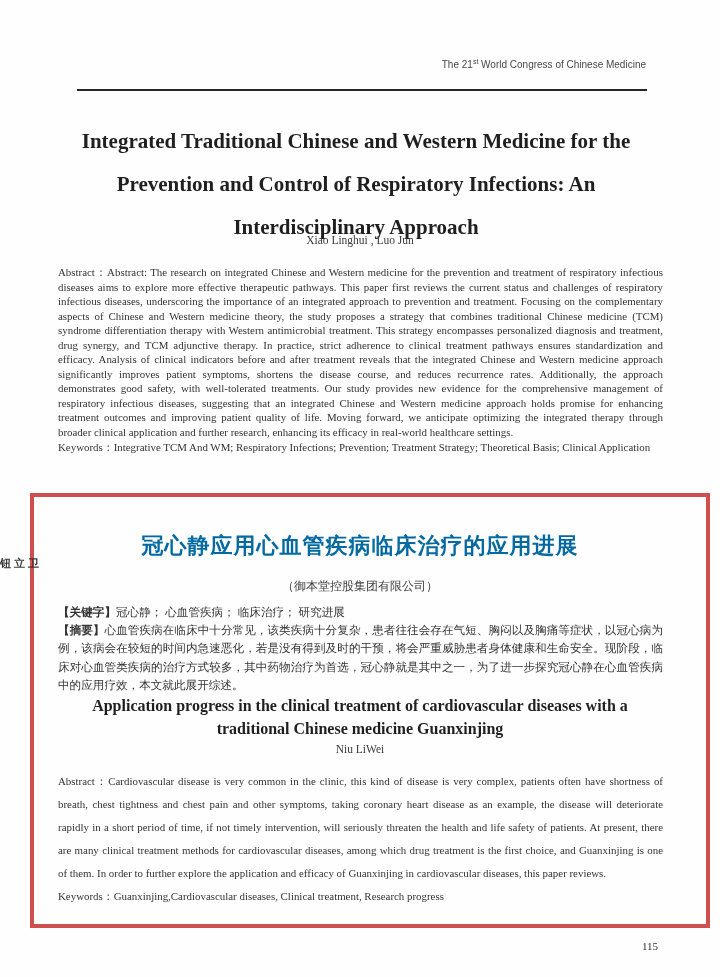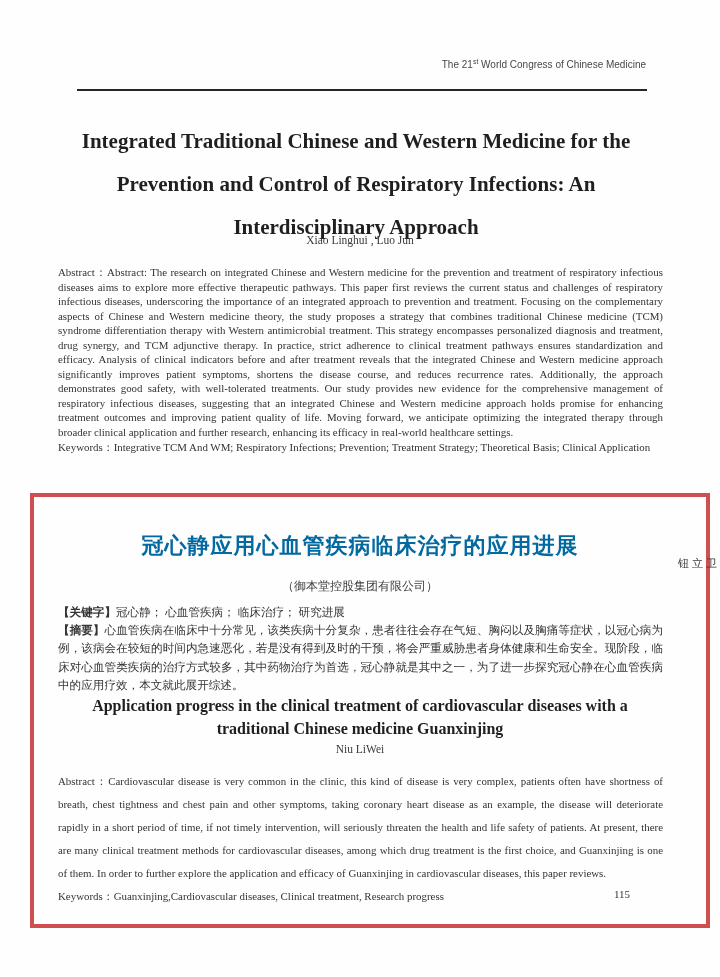--- a/index.html
+++ b/index.html
@@ -35,37 +35,37 @@
   
   .highlight-box {
     position:absolute; left:30px; top:493px; width:672px; height:427px;
     border:4px solid #cf4f4f; pointer-events:none;
   }
   
   .p2-title-cn {
     position:absolute; top:507px; left:58px; right:58px; text-align:center;
     font-weight:bold; font-size:22px; color:#0369a1; letter-spacing:1px;margin-top:24px;
   }
-  .p2-author-cn { position:absolute; top:556px; left:0; right:0; text-align:right; font-size:11px; letter-spacing:3px; color:#383838; }
+  .p2-author-cn { position:absolute; top:556px; left:0; right:0; text-align:left; font-size:11px; letter-spacing:3px; color:#383838;font-weight:bold; }
   .p2-affil-cn  { position:absolute; top:578px; left:0; right:0; text-align:center; font-size:12px; color:#3d3d3d; }
   .p2-abstract-cn {
     position:absolute; top:604px; left:58px; width:605px;
     font-size:11.6px; line-height:18.2px; text-align:justify; color:#333333;
   }
   .p2-title-en {
     position:absolute; top:694px; left:60px; right:60px; text-align:center;
     font-weight:bold; font-size:16px; line-height:23px; color:#1f1f1f;
   }
   .p2-author-en { position:absolute; top:743px; left:0; right:0; text-align:center; font-size:11.5px; color:#3a3a3a; }
   .p2-abstract-en {
     position:absolute; top:770px; left:58px; width:605px;
     font-size:10.9px; line-height:23px; text-align:justify; color:#333333;
   }
   
-  .page-number { position:absolute; top:888px; left:614px; width:44px; text-align:left; font-size:11px; color:#333333; }
+  .page-number { position:absolute; top:940px; left:614px; width:44px; text-align:right; font-size:11px; color:#333333; }
 </style>
 </head>
 <body>
 
 <div class="page">
 
   <div class="header">
     <div class="header-en"><span>The 21</span><sup>st</sup><span> World Congress of Chinese Medicine</span></div>
   </div>
   <div class="header-rule"></div>

